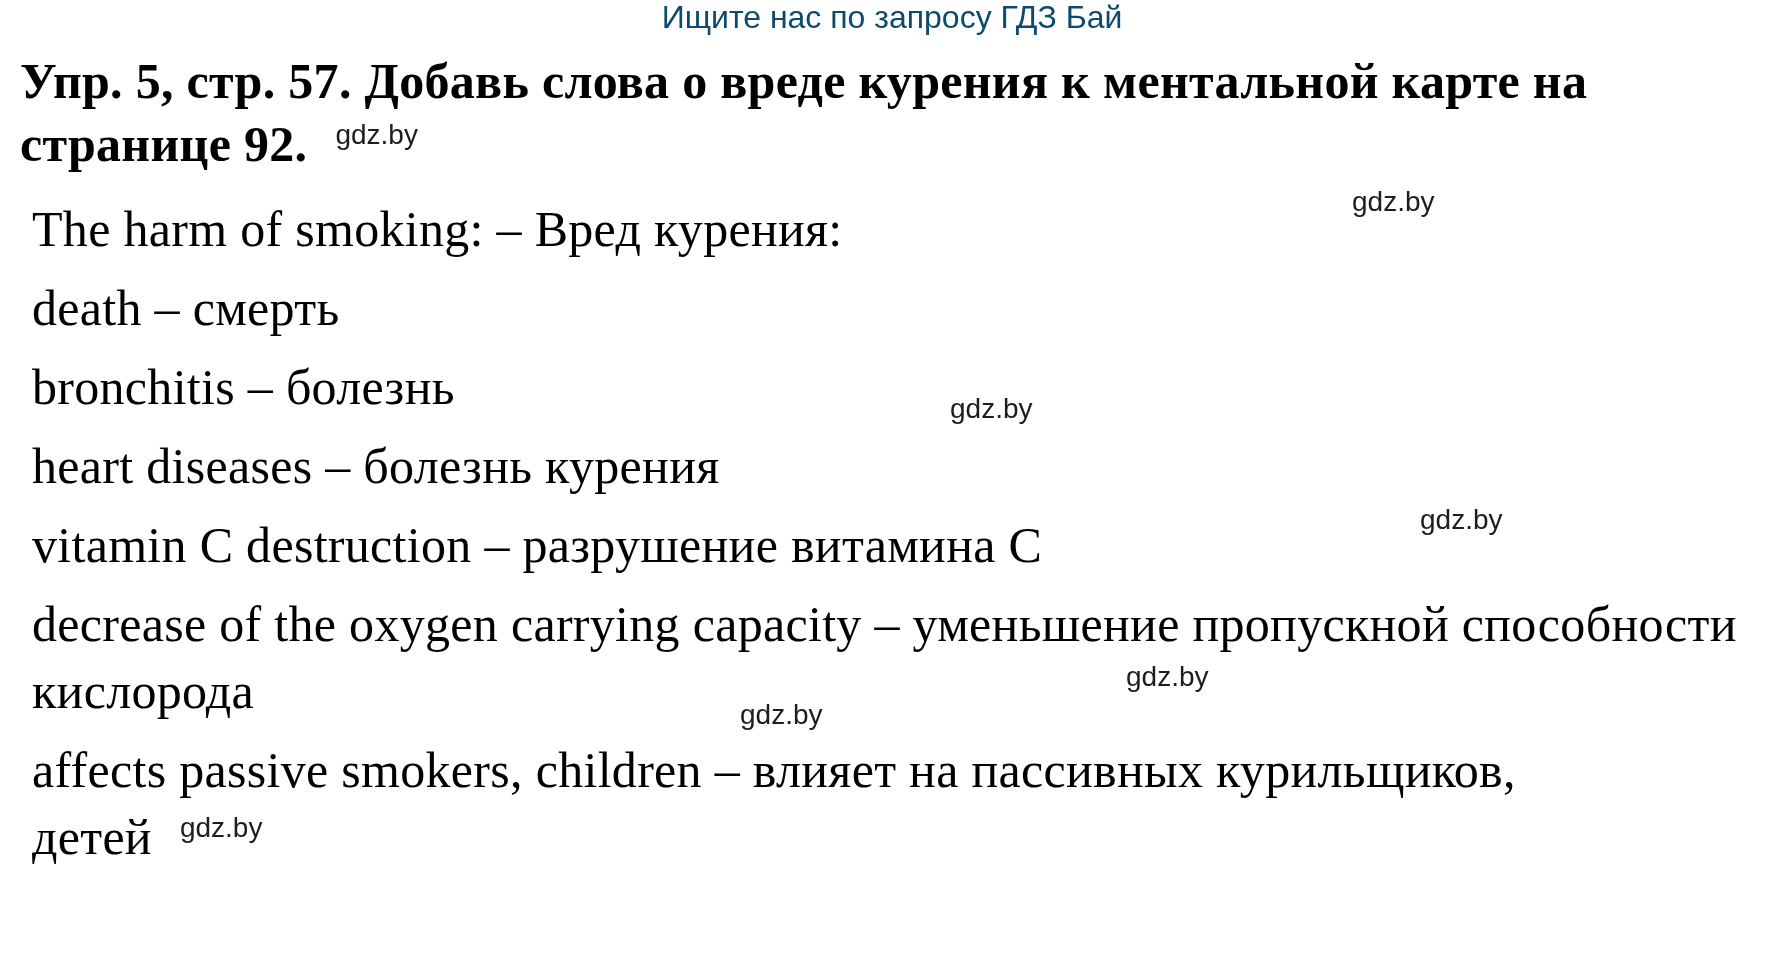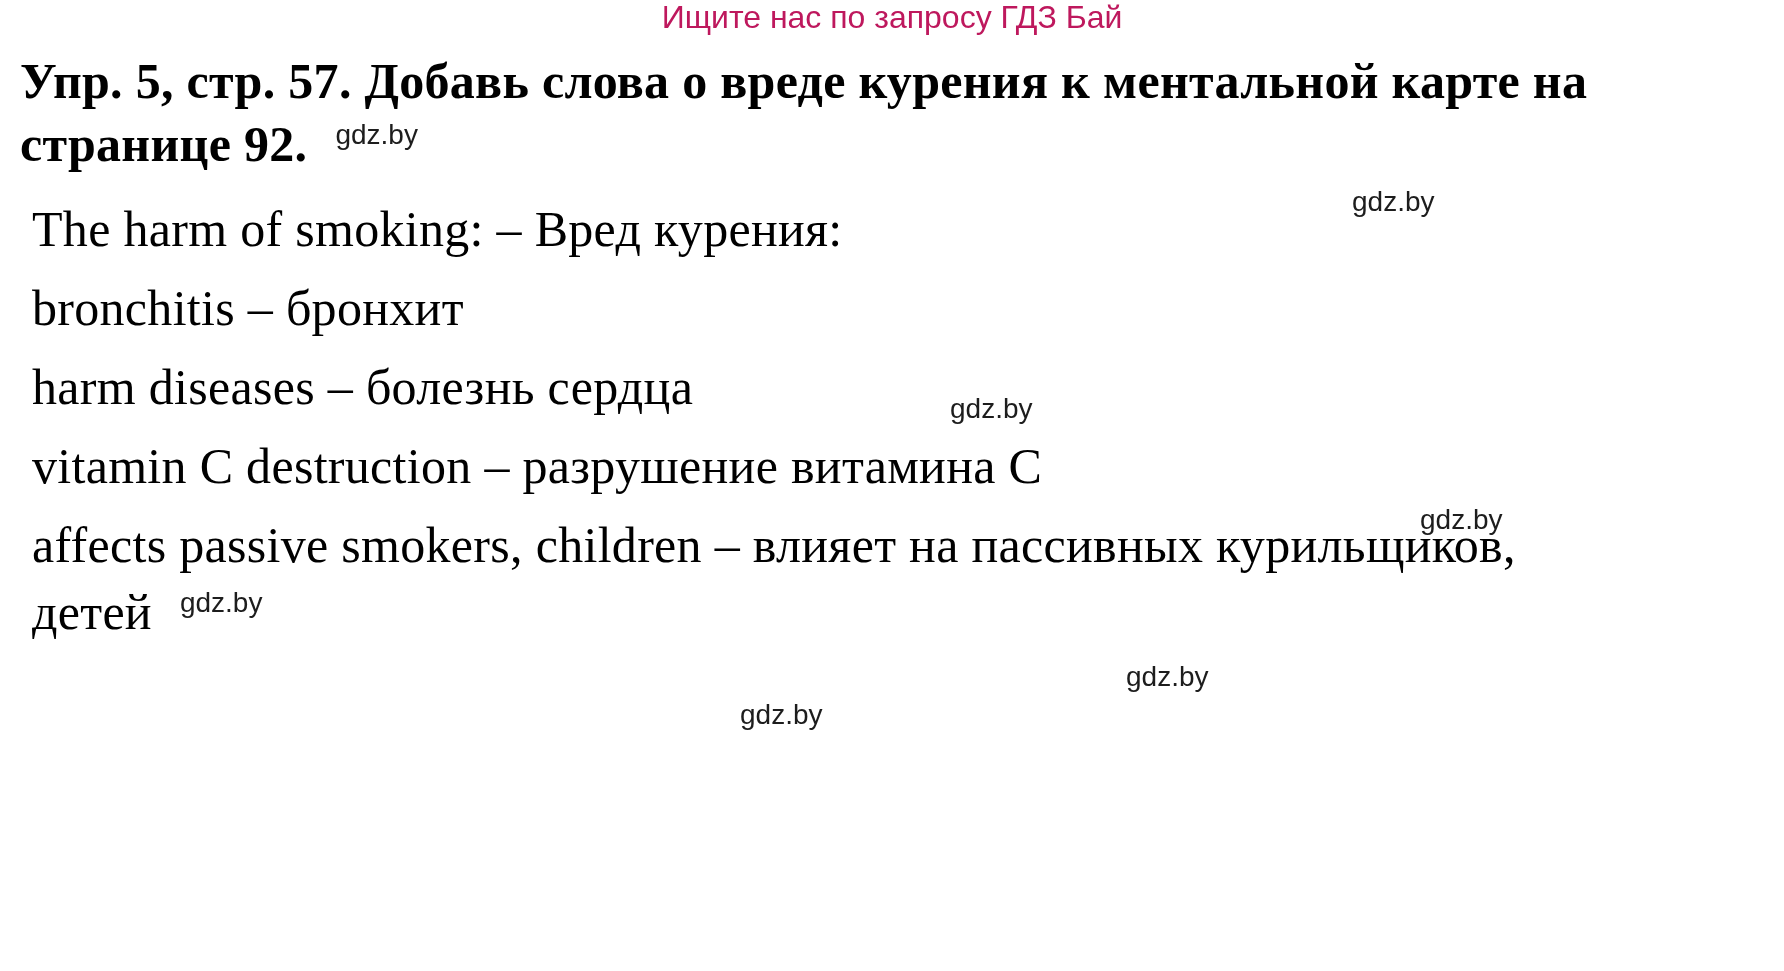--- a/index.html
+++ b/index.html
@@ -81,33 +81,35 @@
     font-size: 30px;
     line-height: 32px;
     word-spacing: 5px;
   }
 </style>
 </head>
 <body>
 
 <div class="page">
 
-  <div class="top-banner" style="color: #be185d;">
+  <div class="top-banner" style="color: #0c4a6e;">
     <span>Ищите нас по запросу ГДЗ Бай</span>
   </div>
 
   <div class="heading">
     <span>Упр. 5, стр. 57. Добавь слова о вреде курения к ментальной карте на странице 92.</span><span class="wm sup gap">gdz.by</span>
   </div>
 
   <div class="body-text">
     <p><span>The harm of smoking: – Вред курения:</span></p>
-    <p><span>bronchitis – бронхит</span></p>
-    <p><span>harm diseases – болезнь сердца</span></p>
+    <p><span>death – смерть</span></p>
+    <p><span>bronchitis – болезнь</span></p>
+    <p><span>heart diseases – болезнь курения</span></p>
     <p><span>vitamin C destruction – разрушение витамина C</span></p>
+    <p><span>decrease of the oxygen carrying capacity – уменьшение пропускной способности кислорода</span></p>
     <p><span>affects passive smokers, children – влияет на пассивных курильщиков, детей</span><span class="wm sup gap">gdz.by</span></p>
   </div>
 
   <span class="wm wm-abs wm-a">gdz.by</span>
   <span class="wm wm-abs wm-b">gdz.by</span>
   <span class="wm wm-abs wm-c">gdz.by</span>
   <span class="wm wm-abs wm-d">gdz.by</span>
   <span class="wm wm-abs wm-e">gdz.by</span>
 
 

